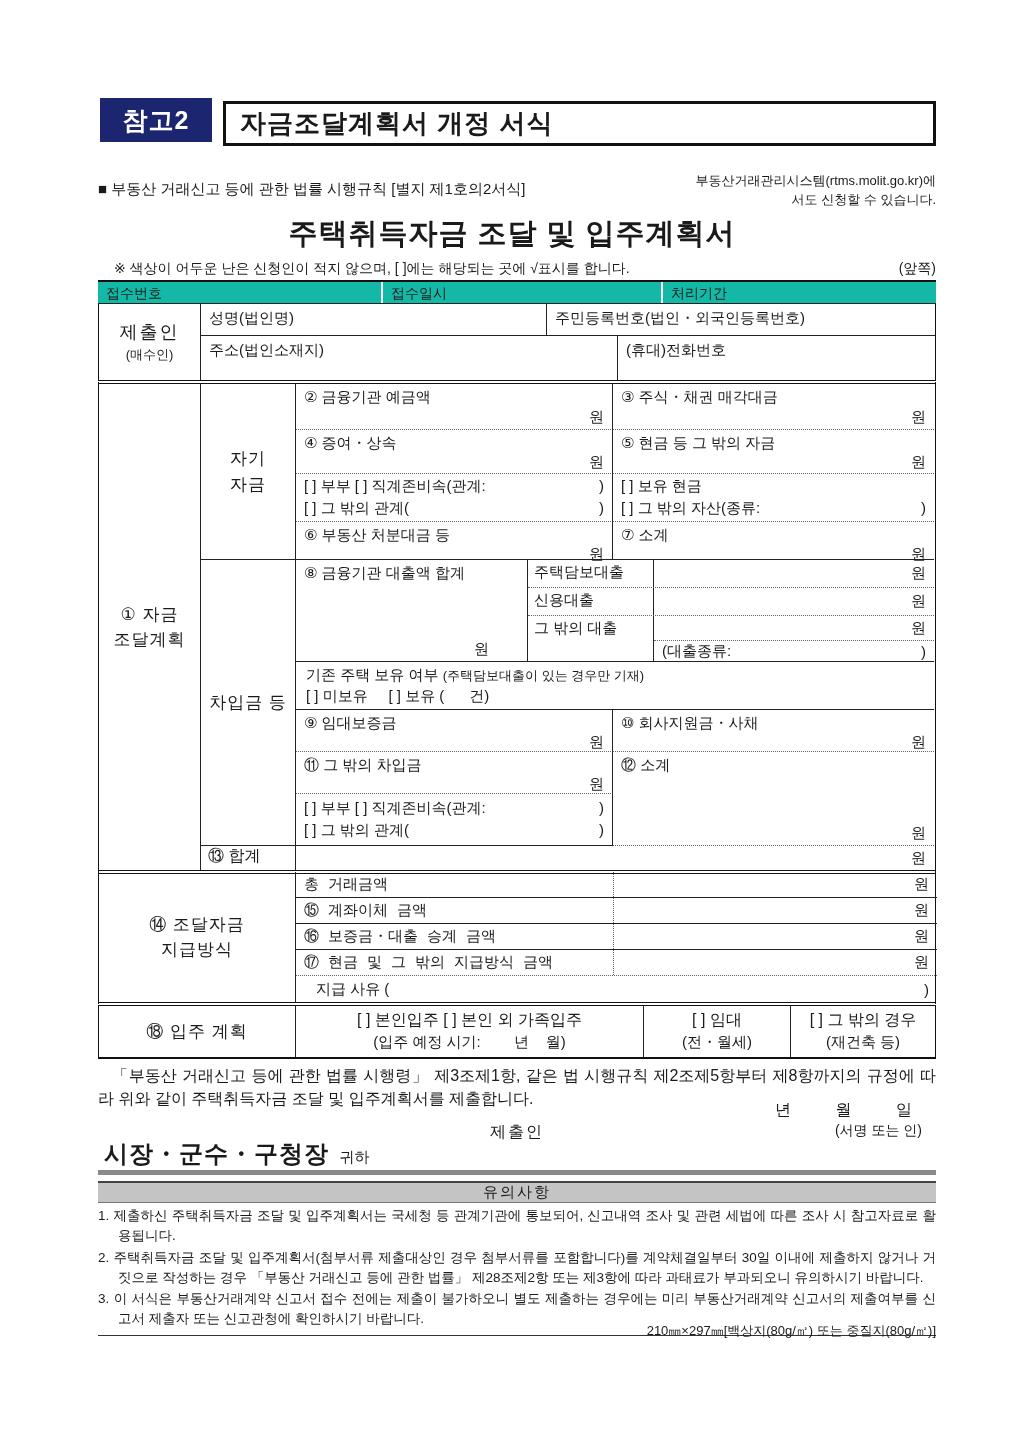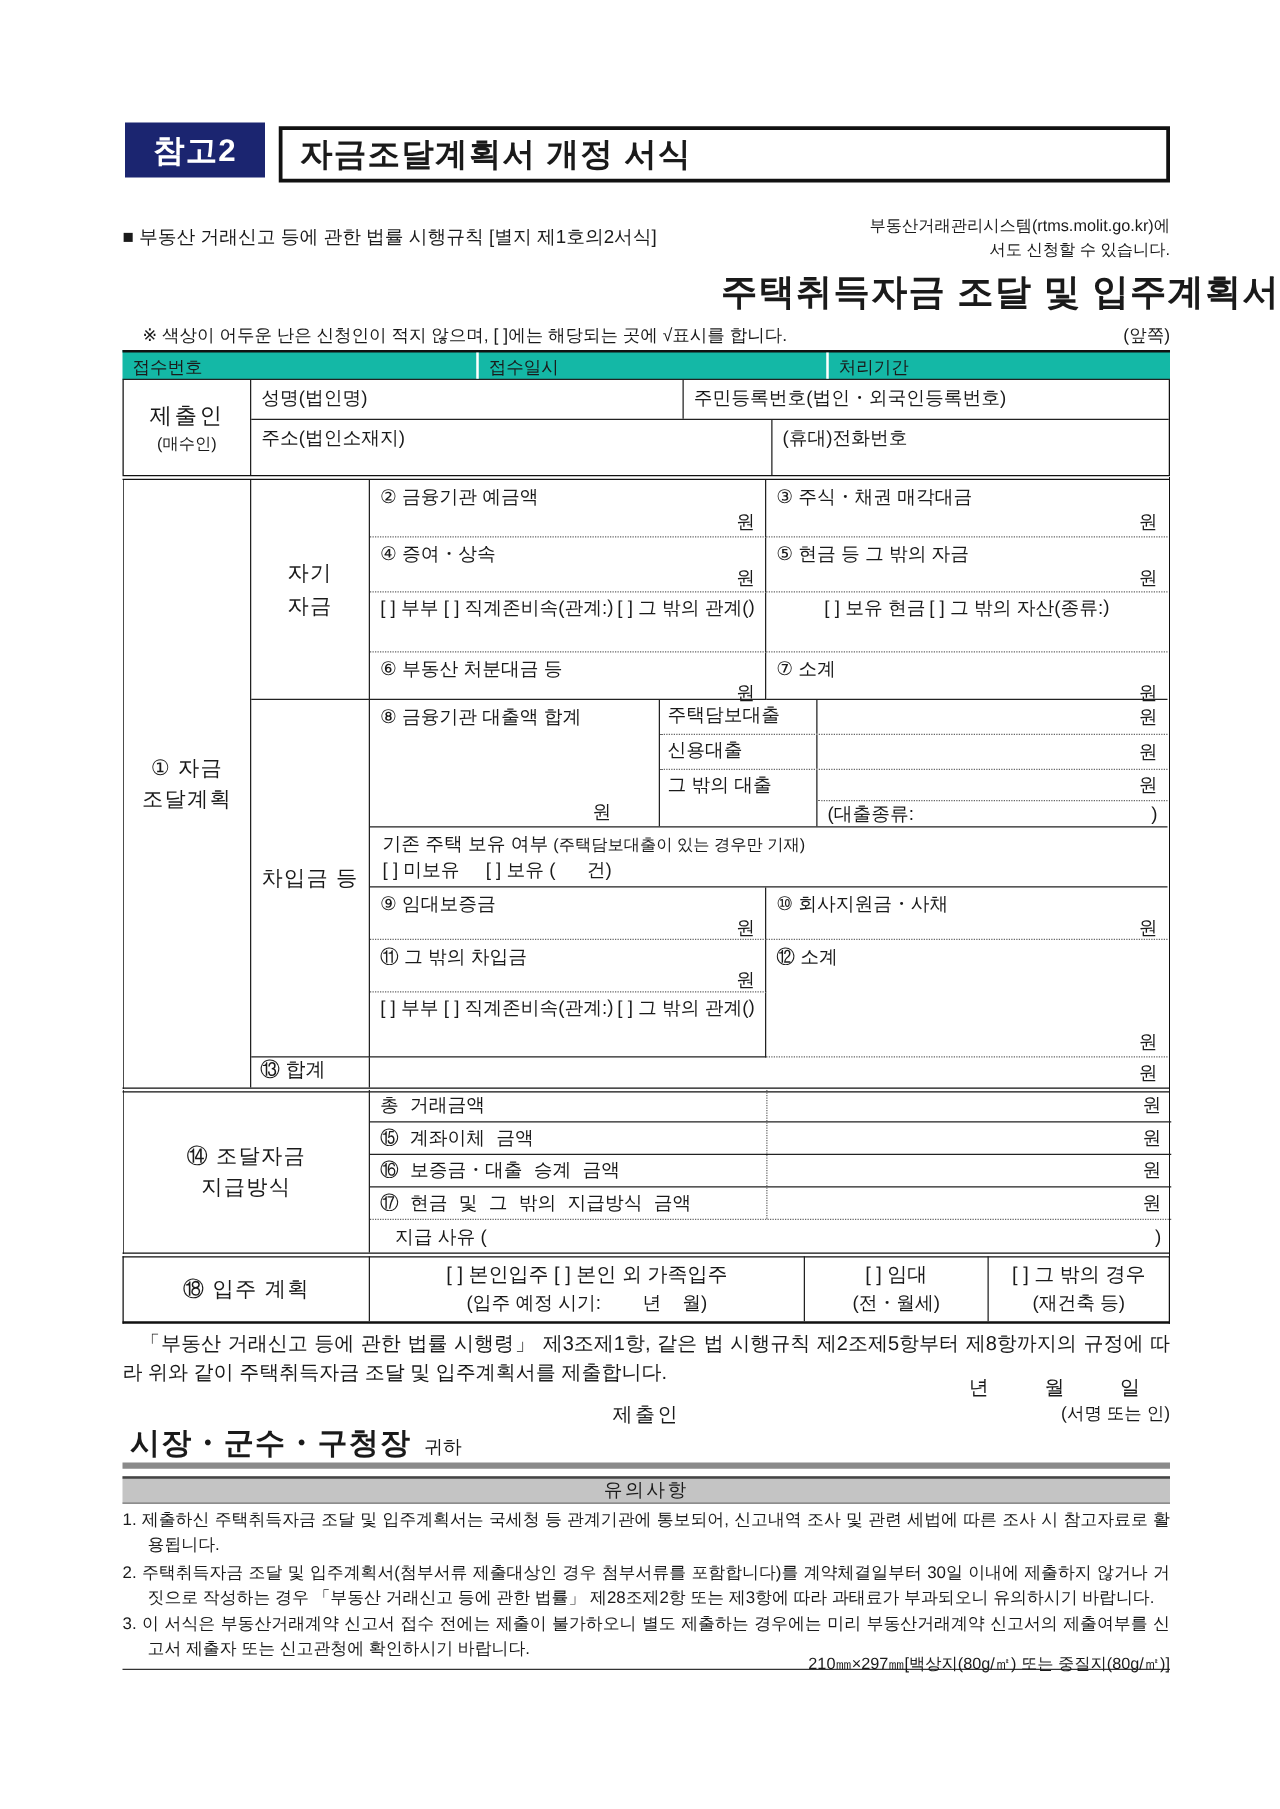--- a/index.html
+++ b/index.html
@@ -12,21 +12,21 @@
   .hdr-row { position:absolute; left:100px; top:98px; width:836px; display:flex; align-items:flex-start; }
   .badge { width:112px; height:44px; background:#1b2570; color:#fff; font-size:25px; font-weight:bold;
            display:flex; align-items:center; justify-content:center; letter-spacing:1px; }
   .hdr-box { flex:1; margin-left:11px; margin-top:3px; height:45px; border:3px solid #111;
              display:flex; align-items:center; padding-left:14px; font-size:26px; font-weight:bold; letter-spacing:1px; }
 
   .ref-row { position:absolute; left:98px; top:172px; width:838px; display:flex; justify-content:space-between; }
   .ref-left { font-size:15px; padding-top:8px; }
   .ref-right { font-size:13px; text-align:right; line-height:1.45; }
 
-  .title { position:absolute; left:0; top:214px; width:1024px; text-align:right;
+  .title { position:absolute; left:0; top:214px; width:1024px; text-align:center;
            font-size:29px; font-weight:bold; letter-spacing:1px; }
 
   .note-row { position:absolute; left:98px; top:260px; width:838px; display:flex; justify-content:space-between; font-size:14px; }
   .note-row .fn { padding-left:16px; }
 
   
   .receipt { position:absolute; left:98px; top:280px; width:838px; height:24px; display:flex;
              border-top:2px solid #111; border-bottom:1px solid #222; background:#14b8a6; }
   .receipt .rc { font-size:14px; padding:3px 8px; }
   .rc1 { width:283px; } .rc2 { width:280px; border-left:2px solid #fff; } .rc3 { flex:1; border-left:2px solid #fff; }
@@ -54,21 +54,21 @@
                border:1.5px solid #111; border-top:4px double #111; border-bottom:4px double #111;
                font-size:15px; }
   .gc { position:relative; }
   .br { border-right:1px solid #222; }
   .bb { border-bottom:1px solid #222; }
   .bbd { border-bottom:1px dotted #666; }
   .vcenter { display:flex; flex-direction:column; align-items:center; justify-content:center; text-align:center; }
   .big-lbl { font-size:17px; line-height:1.5; letter-spacing:1px; }
   .amt { display:flex; flex-direction:column; justify-content:space-between; padding:4px 8px 2px 8px; }
   .amt .won { align-self:flex-end; font-size:15px; }
-  .cb-cell { padding:3px 8px; display:flex; flex-direction:row; justify-content:center; gap:3px; }
+  .cb-cell { padding:3px 8px; display:flex; flex-direction:column; justify-content:center; gap:3px; }
   .cb-line { display:flex; justify-content:space-between; }
 
   .loan-block { display:flex; }
   .loan-left { width:232px; border-right:1px solid #222; display:flex; flex-direction:column;
                justify-content:space-between; padding:4px 8px 2px 8px; }
   .loan-left .won { align-self:flex-end; padding-right:30px; }
   .loan-right { flex:1; display:flex; flex-direction:column; }
   .lr-row { height:28px; display:flex; border-bottom:1px dotted #666; }
   .lr-lbl { width:126px; border-right:1px solid #222; padding:3px 6px; }
   .lr-amt { flex:1; display:flex; align-items:center; justify-content:flex-end; padding-right:8px; }
@@ -107,21 +107,21 @@
   .occ-cell { display:flex; flex-direction:column; align-items:center; justify-content:center; gap:2px; }
   .occ-line2 { font-size:15px; }
   .occ-lbl-text { font-size:17px; letter-spacing:1px; }
 
   .decl { position:absolute; left:98px; top:1064px; width:838px; font-size:16px; line-height:1.45;
           text-align:justify; text-indent:14px; }
   .date-line { position:absolute; left:98px; top:1100px; width:838px; text-align:right;
                padding-right:24px; font-size:16px; }
   .sign-row { position:absolute; left:98px; top:1122px; width:838px; }
   .sign-center { position:absolute; left:0; width:100%; text-align:center; font-size:16px; letter-spacing:2px; }
-  .sign-right { position:absolute; right:0; font-size:14px; }
+  .sign-right { position:absolute; right:14px; font-size:14px; }
   .addressee { position:absolute; left:104px; top:1138px; }
   .addr-big { font-size:24px; font-weight:bold; letter-spacing:1px; }
   .addr-suffix { font-size:15px; margin-left:6px; }
 
   .gray-rule { position:absolute; left:98px; top:1170px; width:838px; height:5px; background:#8a8a8a; }
   .notice-hdr { position:absolute; left:98px; top:1181px; width:838px; height:22px; background:#c4c4c4;
                 border-top:2px solid #444; border-bottom:1px solid #777; display:flex; align-items:center;
                 justify-content:center; font-size:15px; letter-spacing:2px; }
   .notices { position:absolute; left:98px; top:1206px; width:838px; border-bottom:1px solid #333; padding-bottom:4px; }
   .notices p { font-size:13.5px; line-height:1.5; text-align:justify; padding-left:20px; text-indent:-20px; margin-bottom:1px; }

